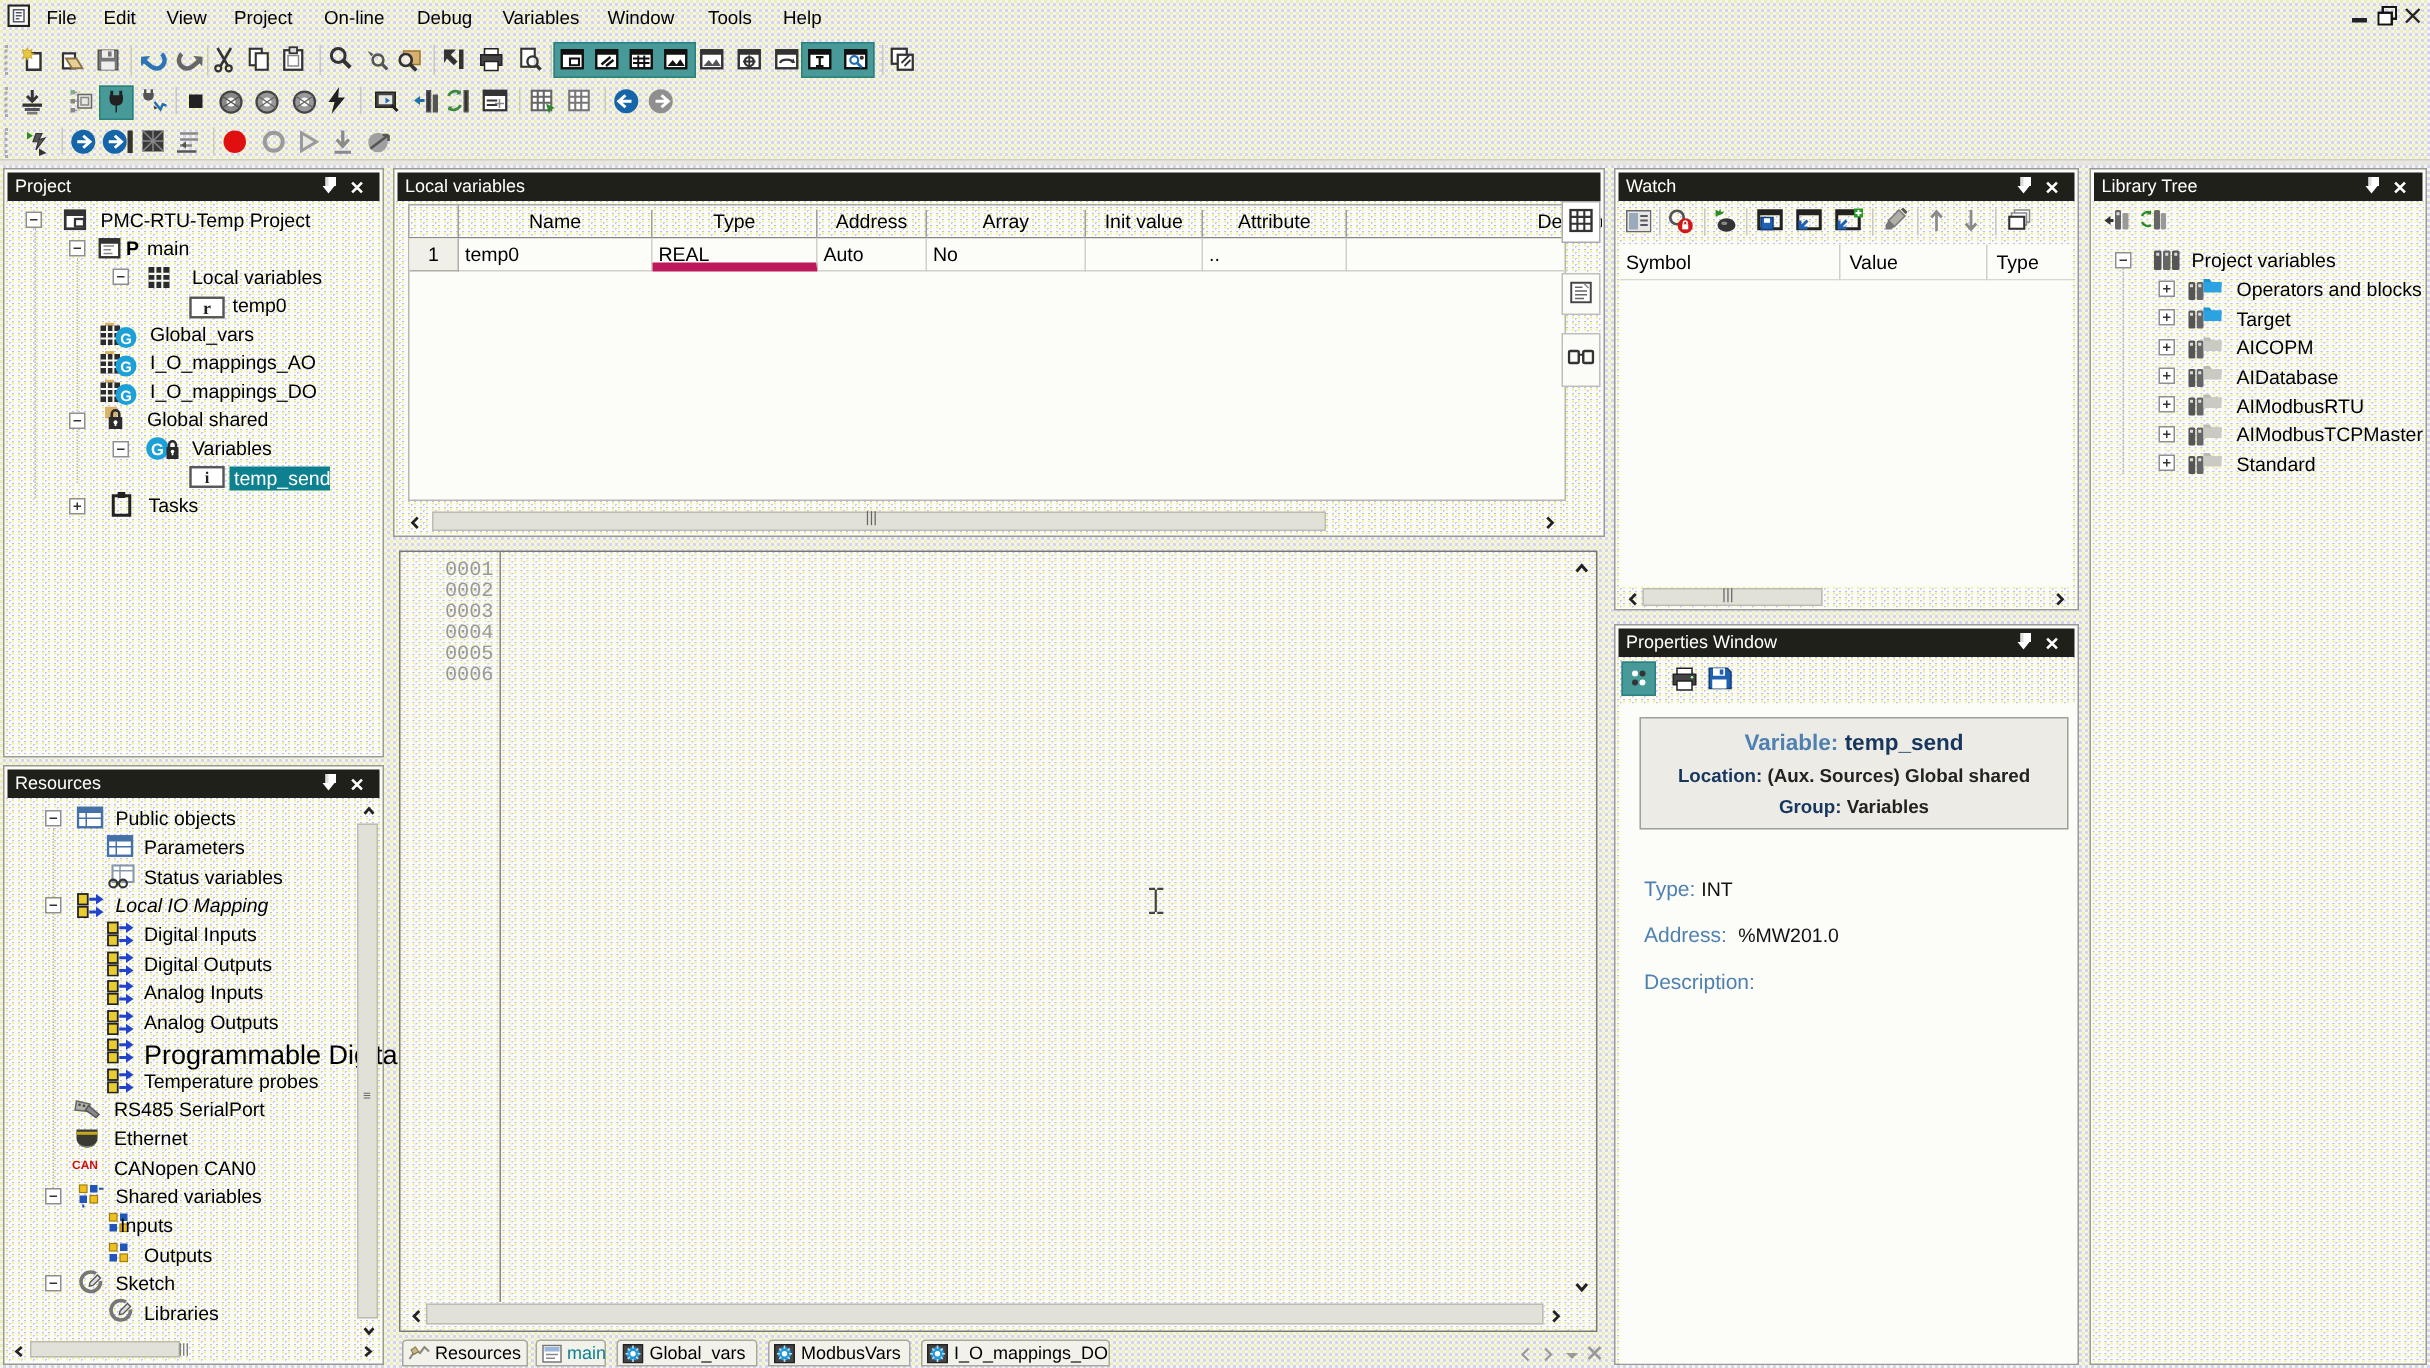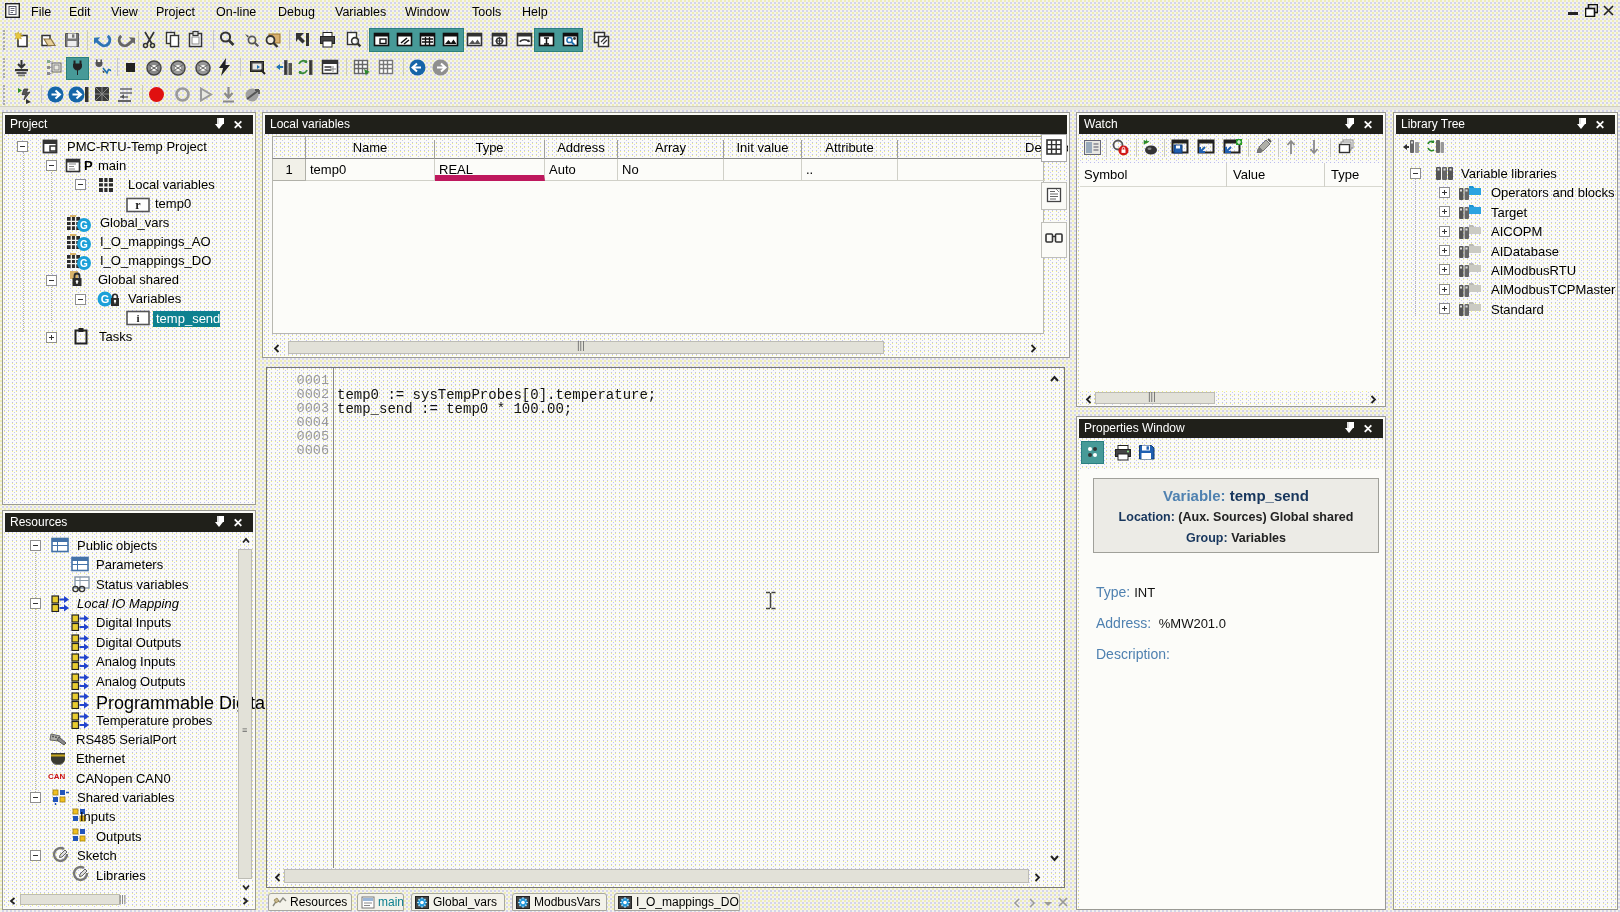--- a/index.html
+++ b/index.html
@@ -637,23 +637,20 @@
 </div>
 
 <div class="abs dith" id="editor" style="left:266px;top:367px;width:799px;height:521px;border:1px solid #777;">
   <div class="abs mono" style="left:0;top:6px;width:62px;color:#999;font-size:13.5px;line-height:14px;text-align:right;white-space:pre;">0001
 0002
 0003
 0004
 0005
 0006</div>
   <div class="abs" style="left:66px;top:0;width:1px;height:500px;background:#888;"></div>
-  <div class="abs mono" style="left:70px;top:6px;font-size:14px;line-height:14px;white-space:pre;color:#111;">
-temp0 := sysTempProbes[0].temperature;
-temp_send := temp0 * 100.00;</div>
   <svg class="ico" style="left:497px;top:223px;" width="13" height="19">
       <path d="M2 1.5h4M7.5 1.5h4M6.5 2v15M2 17.5h4M7.5 17.5h4" stroke="#444" stroke-width="1.5" fill="none"></path>
     </svg>
   <div class="scroll" style="right:1px;top:1px;width:17px;height:499px;">
     <svg style="position:absolute;left:4px;top:6px;" width="9" height="8">
         <path d="M1 6L4.5 2 8 6" stroke="#222" stroke-width="2" fill="none"></path>
       </svg>
     <svg style="position:absolute;left:4px;bottom:6px;" width="9" height="8">
         <path d="M1 2l3.5 4L8 2" stroke="#222" stroke-width="2" fill="none"></path>
       </svg>
@@ -855,21 +852,21 @@
     <div class="abs" style="left:20px;top:45px;height:137px;border-left:1px dotted #b5b5ae;"></div>
     <div class="exp" style="left:15px;top:34px;"></div>
     <svg class="ico" style="left:40px;top:31px;" width="20" height="17">
         <rect x="1" y="2" width="5" height="13" rx="1" fill="#555"></rect>
         <rect x="7" y="2" width="5" height="13" rx="1" fill="#666"></rect>
         <rect x="13" y="2" width="5" height="13" rx="1" fill="#555"></rect>
         <rect x="2.5" y="3.5" width="2" height="2" fill="#ddd"></rect>
         <rect x="8.5" y="3.5" width="2" height="2" fill="#ddd"></rect>
         <rect x="14.5" y="3.5" width="2" height="2" fill="#ddd"></rect>
       </svg>
-    <div class="row" style="left:66px;top:32px;">Variable libraries</div>
+    <div class="row" style="left:66px;top:32px;">Project variables</div>
     <div class="exp plus" style="left:44px;top:53px;"></div>
     <svg class="ico" style="left:63px;top:49px;" width="24" height="19">
         <rect x="1" y="5" width="4.5" height="12" rx="1" fill="#555"></rect>
         <rect x="6.5" y="5" width="4.5" height="12" rx="1" fill="#666"></rect>
         <rect x="2" y="6.5" width="2" height="2" fill="#ddd"></rect>
         <rect x="7.5" y="6.5" width="2" height="2" fill="#ddd"></rect>
         <path d="M11 8V3h4l1.5 2H23v3z" fill="#1b92d0"></path>
         <rect x="11" y="5" width="12" height="7" fill="#2ba3e0"></rect>
       </svg>
     <div class="row" style="left:96px;top:51px;">Operators and blocks</div>

